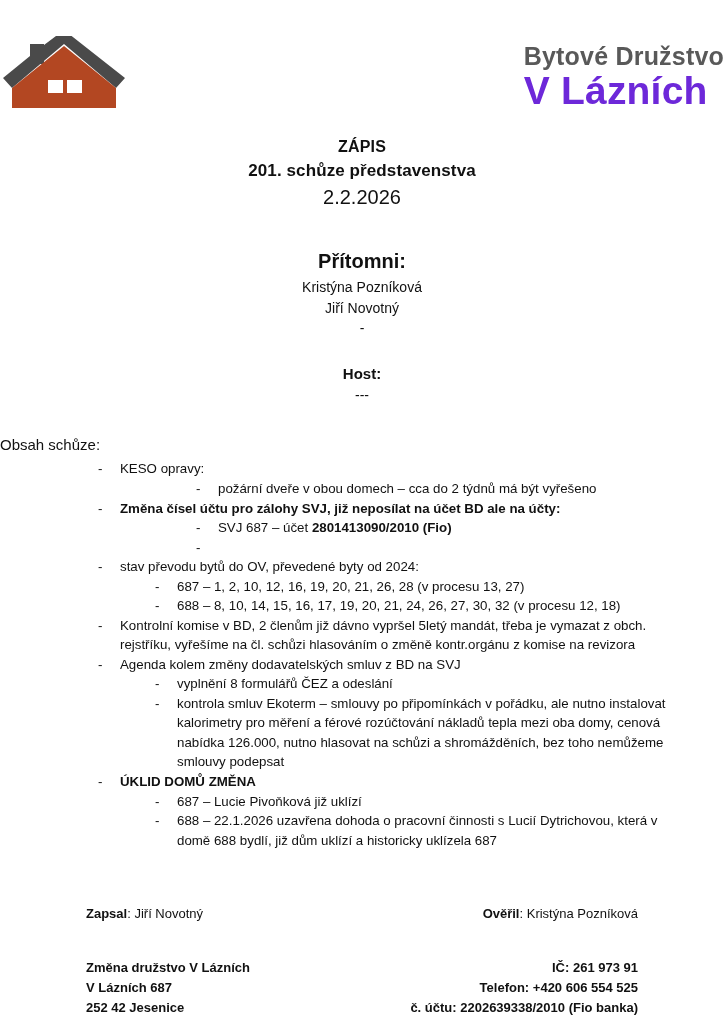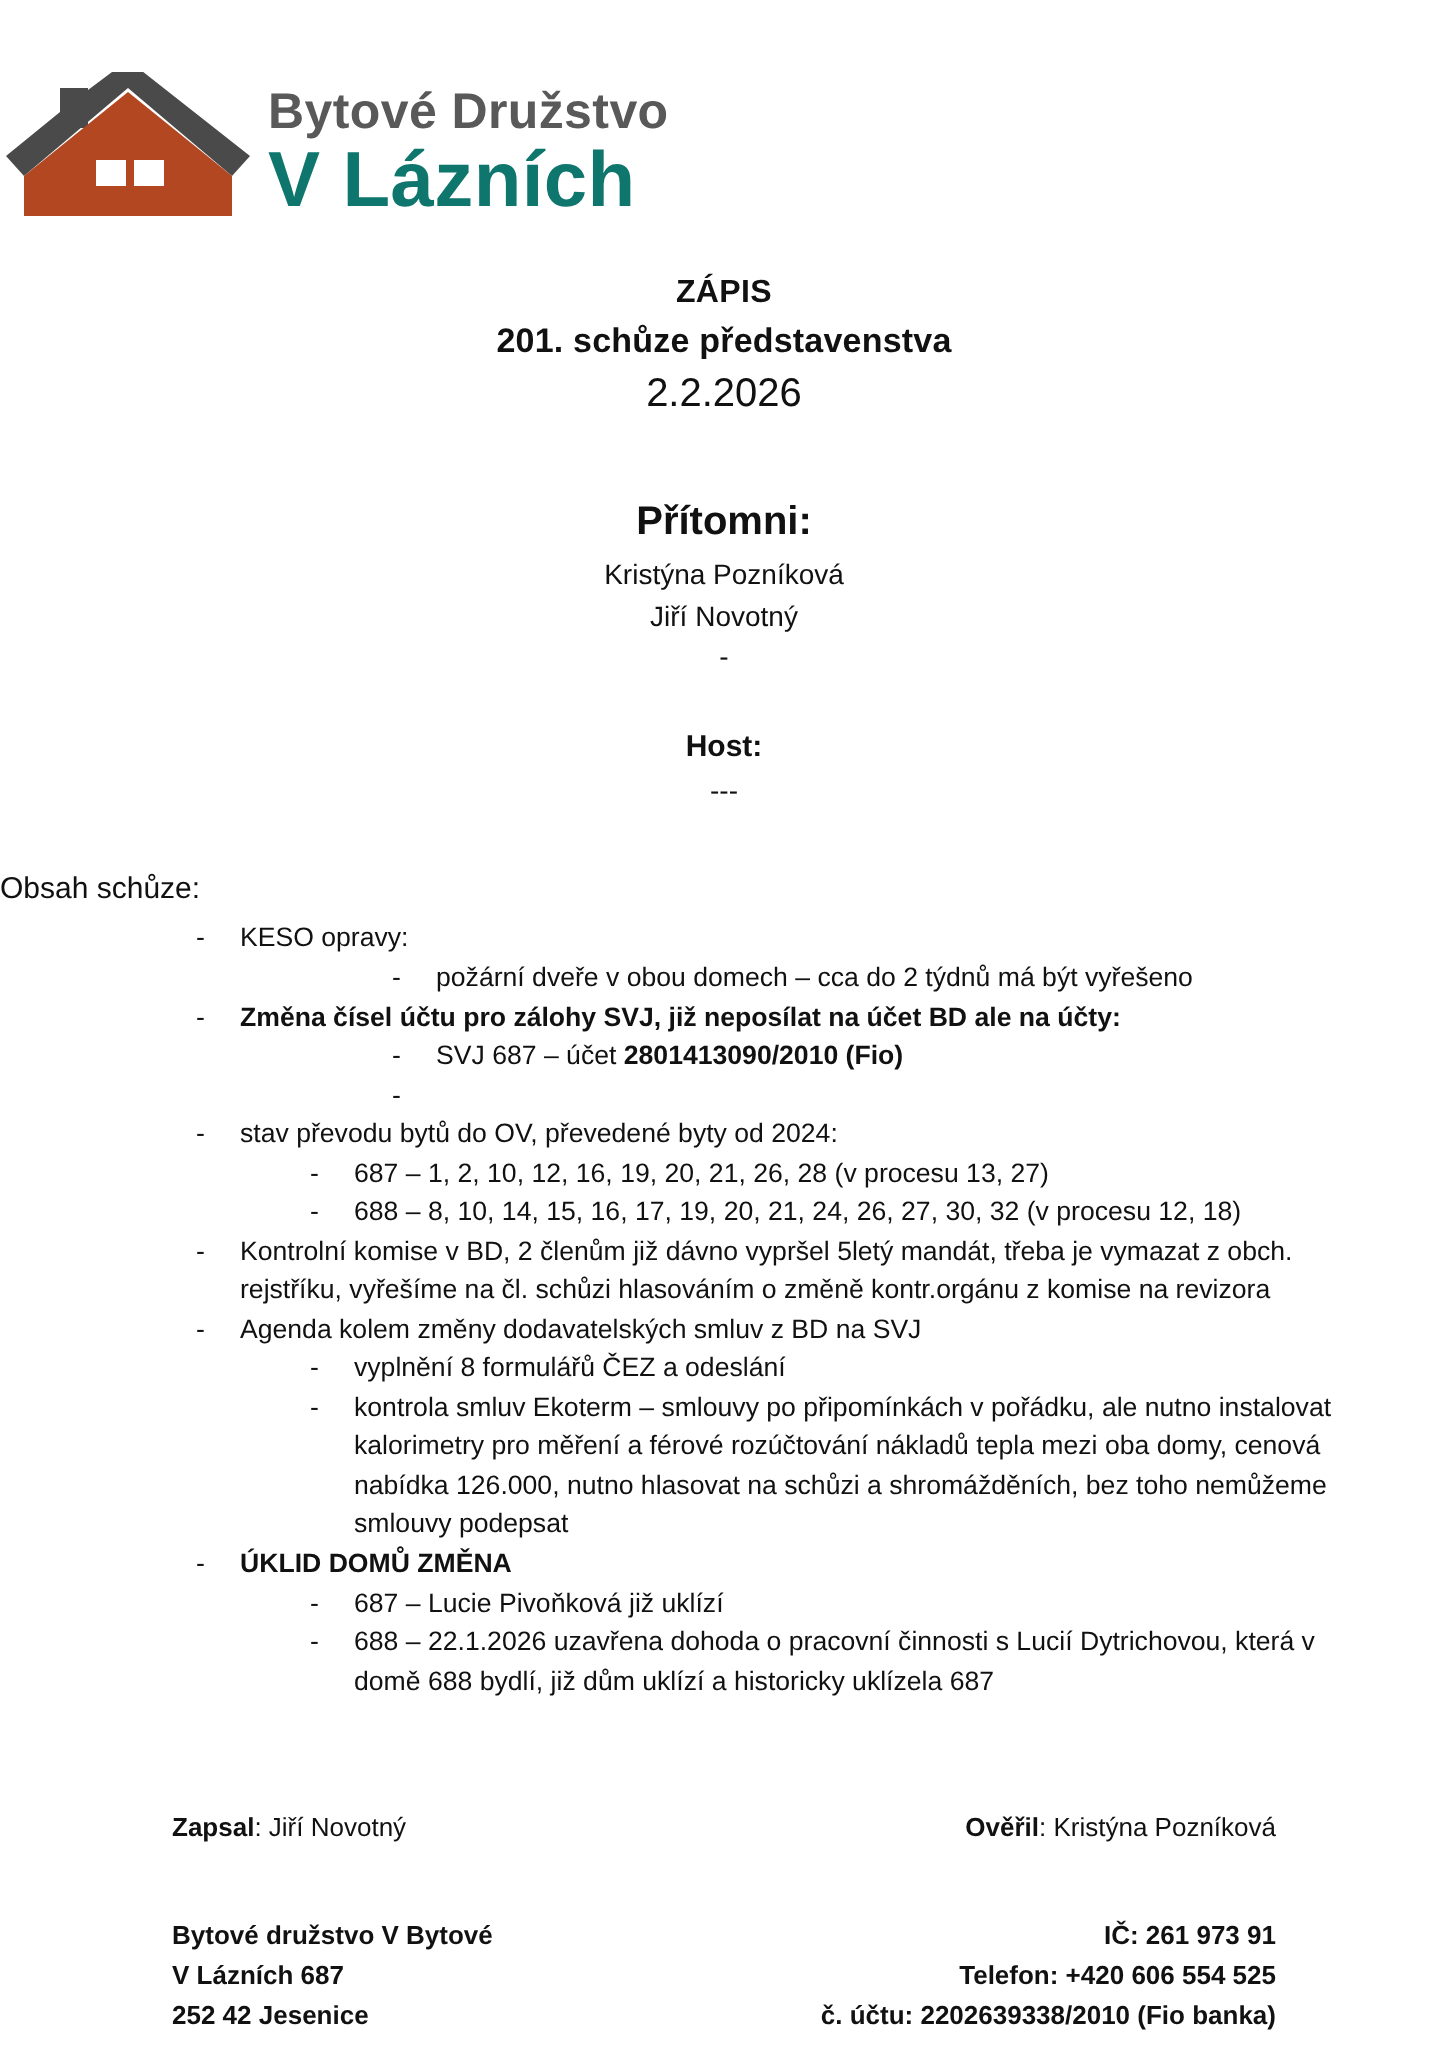--- a/index.html
+++ b/index.html
@@ -22,21 +22,21 @@
     width: 724px;
     height: 1024px;
     padding: 0;
     position: relative;
   }
 
   
   .logo-block {
     margin-top: 30px;
     display: flex;
-    justify-content: flex-start;
+    justify-content: space-between;
     align-items: flex-end;
     gap: 6px;
     height: 82px;
   }
   .logo-mark {
     width: 128px;
     height: 76px;
     display: block;
     flex: 0 0 auto;
   }
@@ -50,21 +50,21 @@
   .logo-line1 {
     font-size: 25px;
     font-weight: bold;
     color: #595959;
     letter-spacing: 0.2px;
     margin-bottom: 2px;
   }
   .logo-line2 {
     font-size: 39px;
     font-weight: bold;
-    color: #0f766e;
+    color: #6d28d9;
     letter-spacing: 0.2px;
     line-height: 1.02;
   }
 
   
   .title-block {
     text-align: center;
     margin-top: 24px;
     line-height: 1.42;
   }
@@ -284,21 +284,21 @@
       </div>
     </div>
 
   <div class="sign-row">
     <div class="sign-left"><span class="b">Zapsal</span>: <span>Jiří Novotný</span></div>
     <div class="sign-right"><span class="b">Ověřil</span>: <span>Kristýna Pozníková</span></div>
   </div>
 
   <div class="contact-row">
     <div class="contact-left">
-      <div>Bytové družstvo V Bytové</div>
+      <div>Změna družstvo V Lázních</div>
       <div>V Lázních 687</div>
       <div>252 42 Jesenice</div>
     </div>
     <div class="contact-right">
       <div>IČ:  261 973 91</div>
       <div>Telefon: +420 606 554 525</div>
       <div>č. účtu: 2202639338/2010 (Fio banka)</div>
     </div>
   </div>
 

